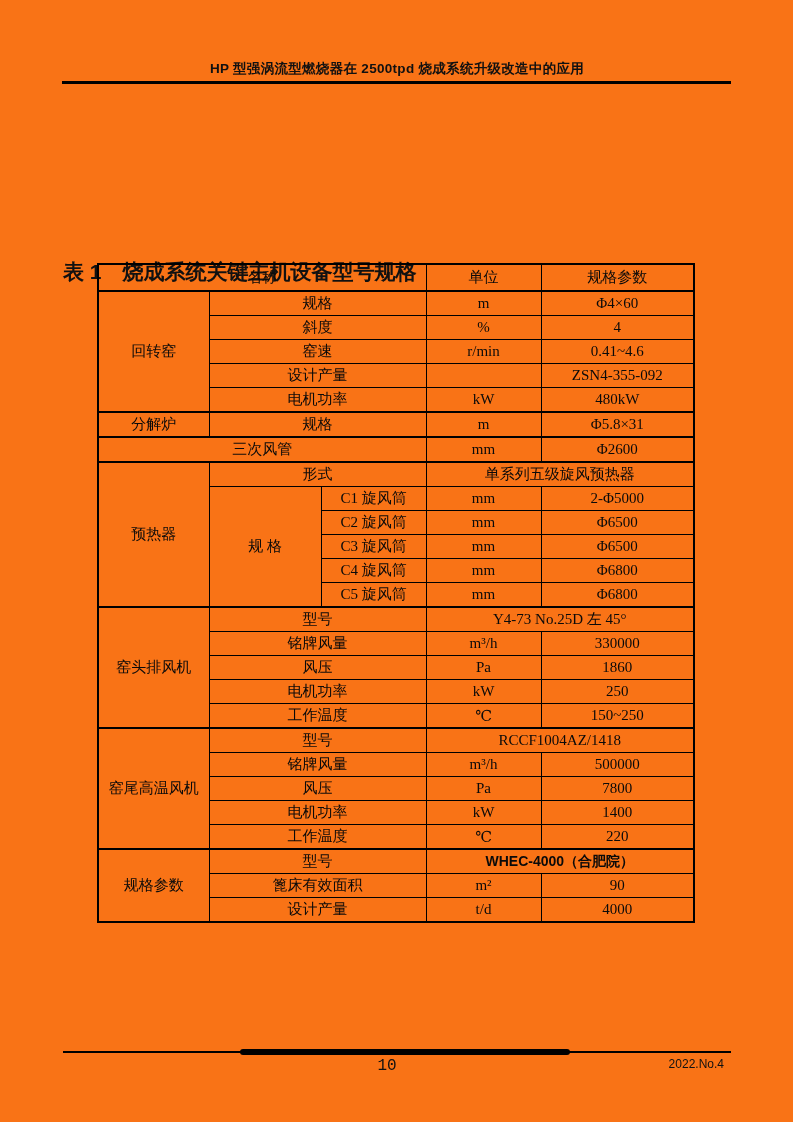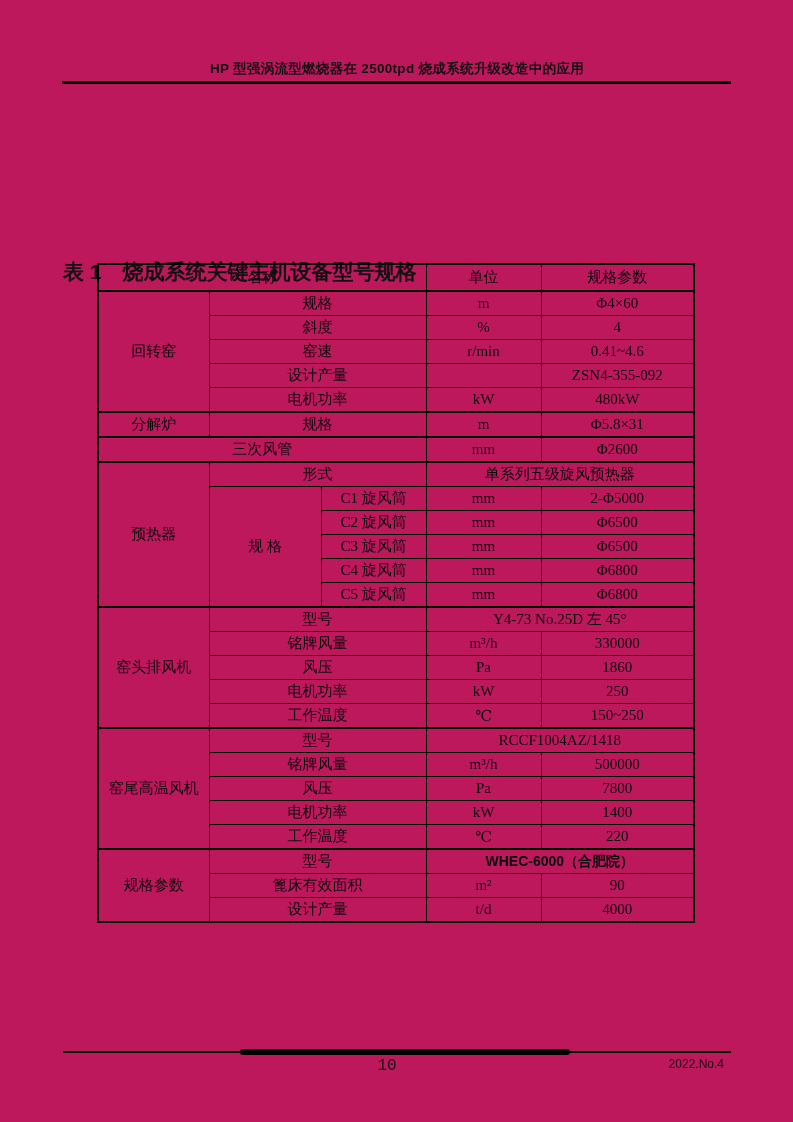--- a/index.html
+++ b/index.html
@@ -1,19 +1,19 @@
 <!DOCTYPE html>
 <html><head>
 <meta charset="utf-8">
 <style>
   html,body{margin:0;padding:0;background:#e8e8e8;}
   .page{
     position:relative;
     width:793px;height:1122px;
-    background:#be185d;
+    background:#f97316;
     font-family:"Liberation Serif","DejaVu Serif",serif;
     color:#000;
     overflow:hidden;
     margin:0 auto;
   }
   .doc-title{
     position:absolute;left:63px;top:60px;width:668px;
     text-align:center;
     font-family:"Liberation Sans","DejaVu Sans",sans-serif;
     font-weight:600;font-size:13.5px;letter-spacing:0.3px;color:#111;
@@ -216,21 +216,21 @@
       </tr>
       <tr>
         <td colspan="2">工作温度</td>
         <td>℃</td>
         <td>220</td>
       </tr>
 
       <tr class="sec">
         <td rowspan="3">规格参数</td>
         <td colspan="2">型号</td>
-        <td colspan="2" class="whec">WHEC-6000（合肥院）</td>
+        <td colspan="2" class="whec">WHEC-4000（合肥院）</td>
       </tr>
       <tr>
         <td colspan="2">篦床有效面积</td>
         <td>m²</td>
         <td>90</td>
       </tr>
       <tr>
         <td colspan="2">设计产量</td>
         <td>t/d</td>
         <td>4000</td>

